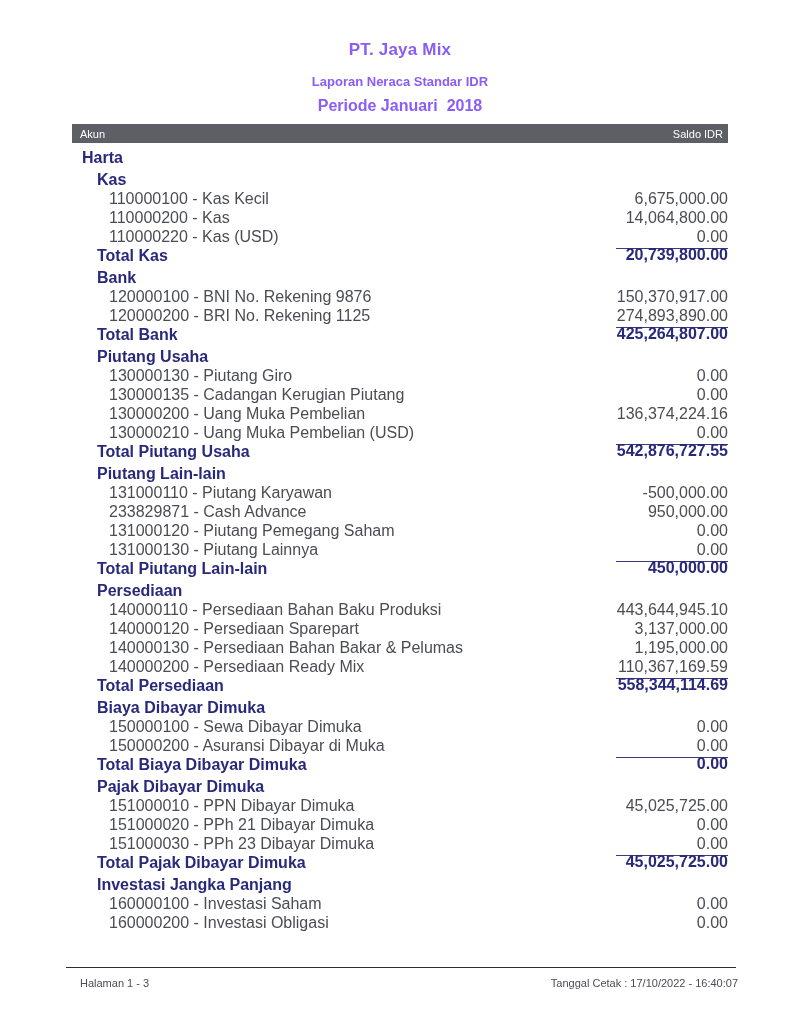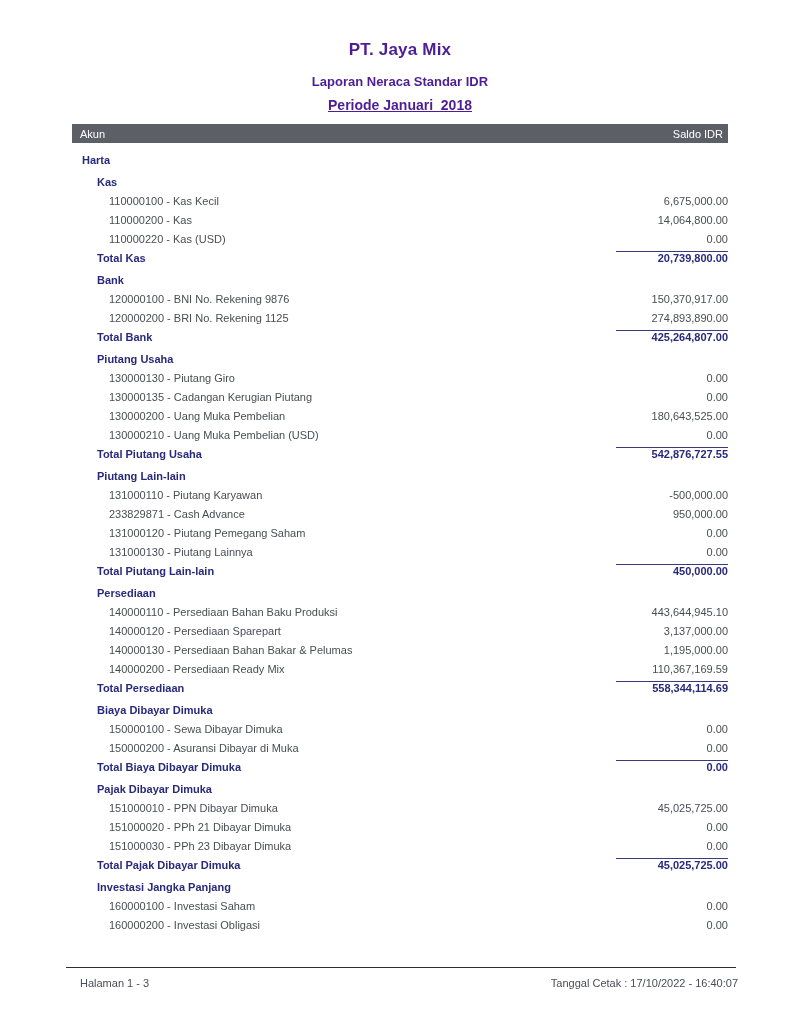--- a/index.html
+++ b/index.html
@@ -15,25 +15,25 @@
   .page {
     position: absolute;
     inset: 0;
     background: #ffffff;
   }
   .centerband {
     position: absolute;
     left: 72px;
     width: 656px;
     text-align: center;
-    color: #4c1d95;
+    color: #8b5cf6;
   }
   .company { top: 40px; font-size: 17px; font-weight: 700; letter-spacing: 0.2px; }
   .rtitle  { top: 74px; font-size: 13px; font-weight: 700; }
-  .period  { top: 97px; font-size: 14px; font-weight: 700; white-space: pre; text-decoration: underline; }
+  .period  { top: 97px; font-size: 16px; font-weight: 700; white-space: pre; }
 
   .thead {
     position: absolute;
     top: 124px;
     left: 72px;
     width: 656px;
     height: 19px;
     box-sizing: border-box;
     background: #5c5f66;
     color: #ffffff;
@@ -49,23 +49,23 @@
     top: 143px;
     left: 72px;
     width: 656px;
     padding-top: 4px;
   }
   .row {
     height: 19px;
     box-sizing: border-box;
     display: flex;
     justify-content: space-between;
-    align-items: flex-end;
+    align-items: center;
     padding-top: 3px;
-    font-size: 11px;
+    font-size: 16px;
     line-height: 12px;
   }
   .row .lbl { white-space: nowrap; }
   .row .amt {
     width: 112px;
     text-align: right;
     flex-shrink: 0;
     box-sizing: border-box;
   }
   .row.group   { color: #29297b; font-weight: 700; }
@@ -159,21 +159,21 @@
       <div class="row account">
         <span class="lbl">130000130 - Piutang Giro</span>
         <span class="amt">0.00</span>
       </div>
       <div class="row account">
         <span class="lbl">130000135 - Cadangan Kerugian Piutang</span>
         <span class="amt">0.00</span>
       </div>
       <div class="row account">
         <span class="lbl">130000200 - Uang Muka Pembelian</span>
-        <span class="amt">180,643,525.00</span>
+        <span class="amt">136,374,224.16</span>
       </div>
       <div class="row account">
         <span class="lbl">130000210 - Uang Muka Pembelian (USD)</span>
         <span class="amt">0.00</span>
       </div>
       <div class="row total">
         <span class="lbl">Total Piutang Usaha</span>
         <span class="amt">542,876,727.55</span>
       </div>
       <div class="row section">

